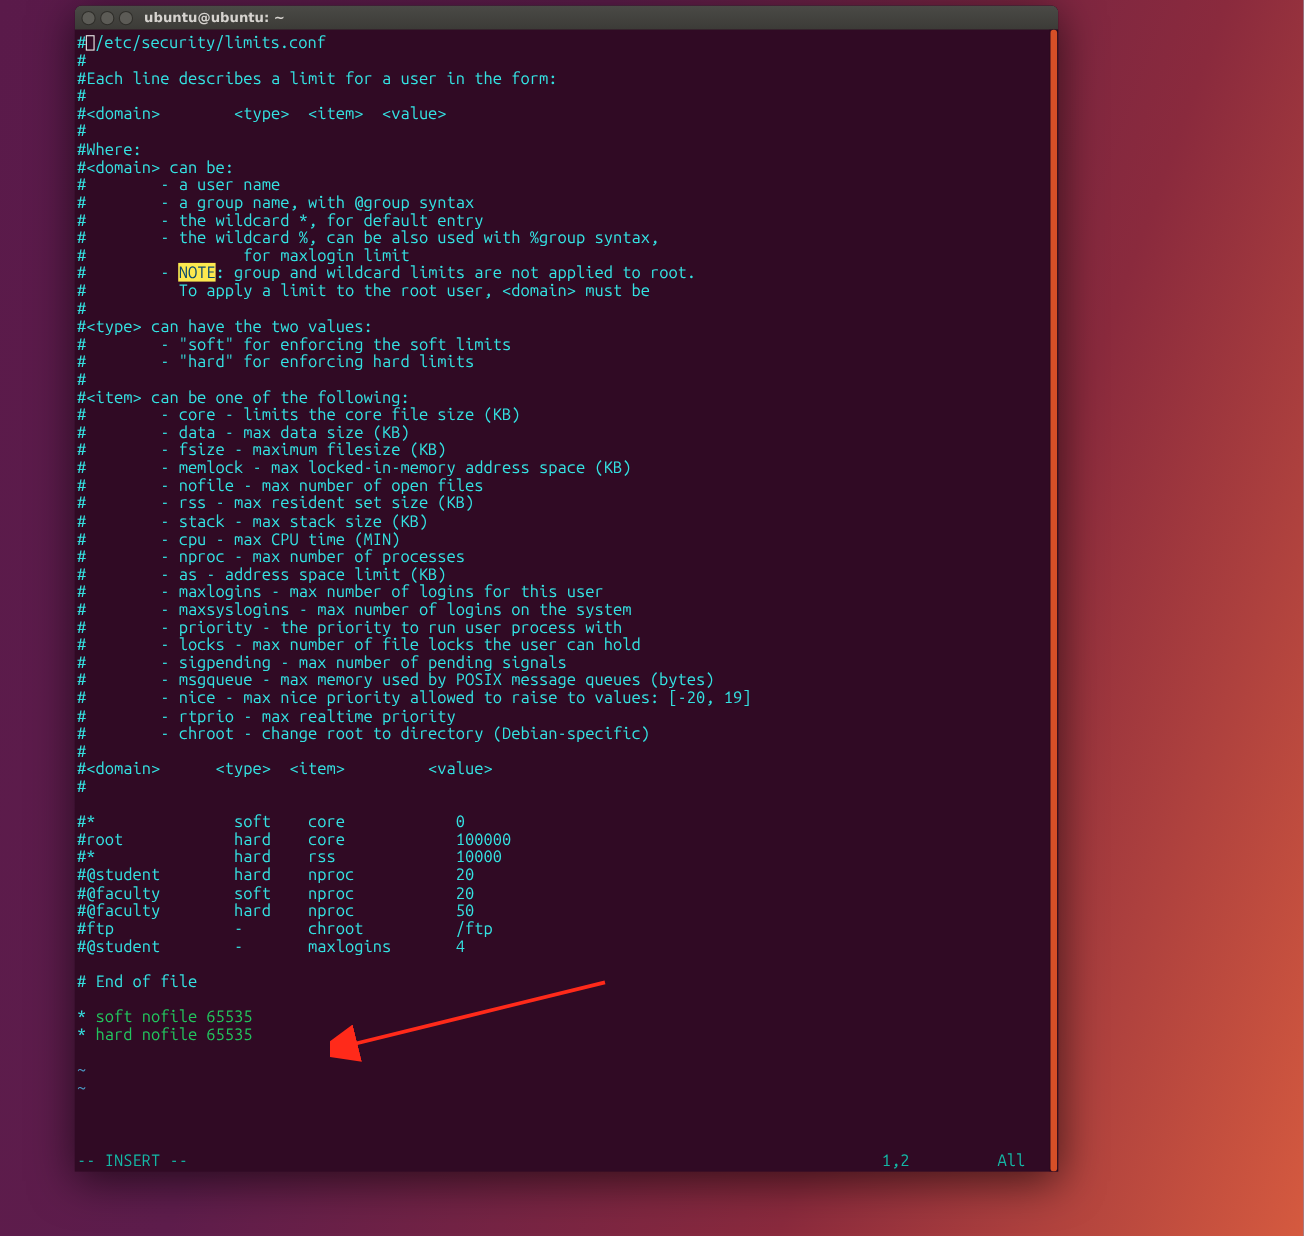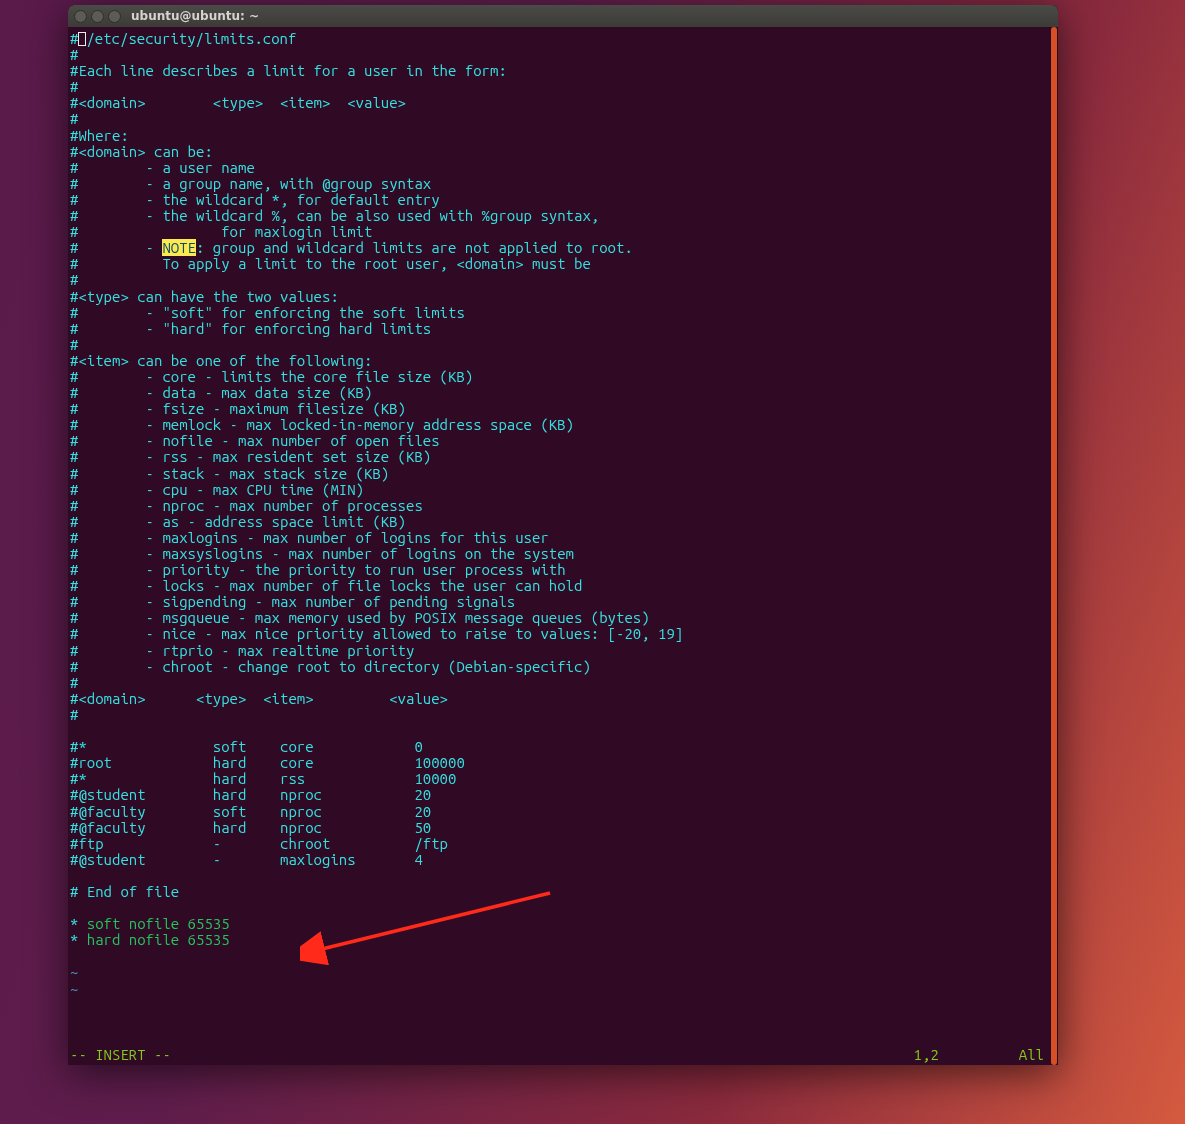--- a/index.html
+++ b/index.html
@@ -13,21 +13,21 @@
   .desktop {
     position: relative;
     width: 1185px;
     height: 1124px;
     background: linear-gradient(110deg, #5a1a4a 0%, #5e1d4c 35%, #8a2a3d 70%, #d55a3f 100%);
   }
   .window {
     position: absolute;
     left: 68px;
     top: 5px;
-    width: 990px;
+    width: 894px;
     height: 1060px;
     background: #300a24;
     border-radius: 6px 6px 0 0;
     box-shadow: 0 8px 40px rgba(0,0,0,0.6);
     display: flex;
     flex-direction: column;
     overflow: hidden;
   }
   .titlebar {
     height: 22px;
@@ -84,25 +84,25 @@
     margin: 0 0px;
   }
   .status-bar {
     position: absolute;
     bottom: 2px;
     left: 2px;
     right: 2px;
     font-family: "Ubuntu Mono", "DejaVu Sans Mono", monospace;
     font-size: 15px;
     line-height: 16.1px;
-    color: #84cc16;
+    color: #14b8a6;
     display: flex;
     justify-content: space-between;
   }
-  .status-right { display: flex; gap: 80px; padding-right: 12px; }
+  .status-right { display: flex; gap: 80px; padding-right: 28px; }
   .scrollbar {
     position: absolute;
     right: 0;
     top: 22px;
     bottom: 0;
     width: 8px;
     background: #2a0a1f;
   }
   .scrollbar-thumb {
     position: absolute;

